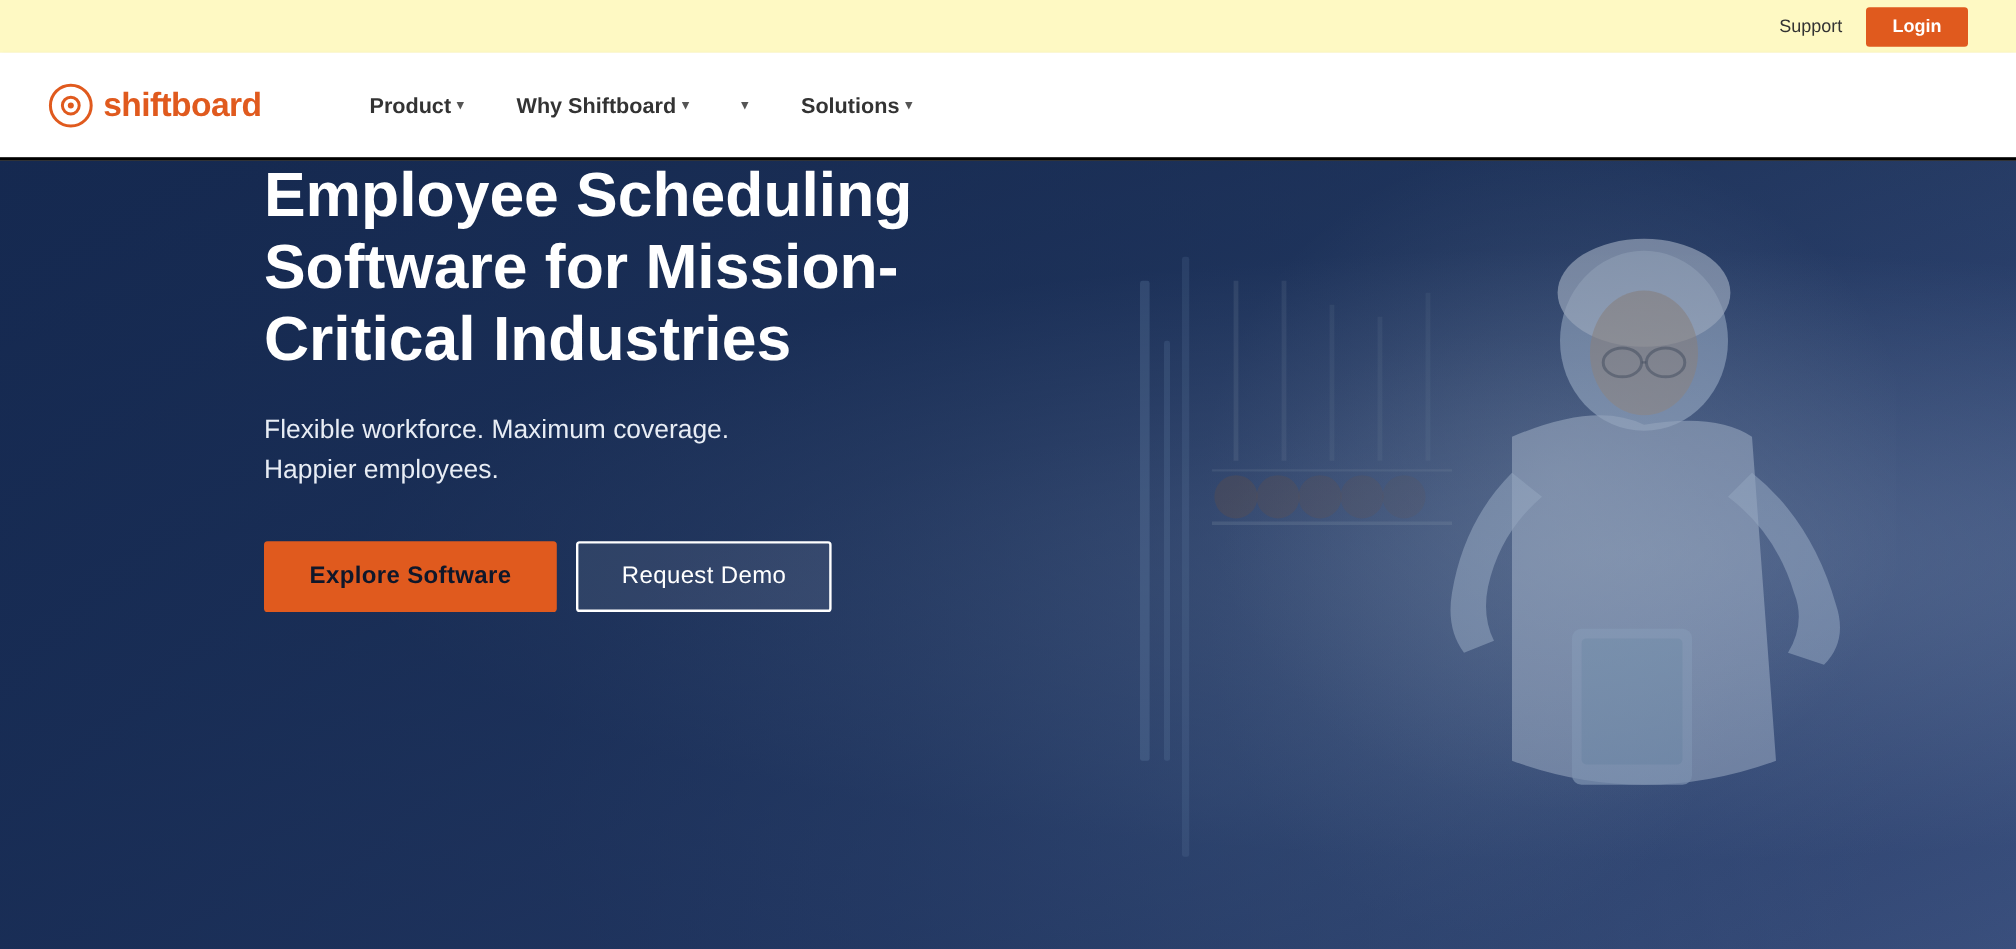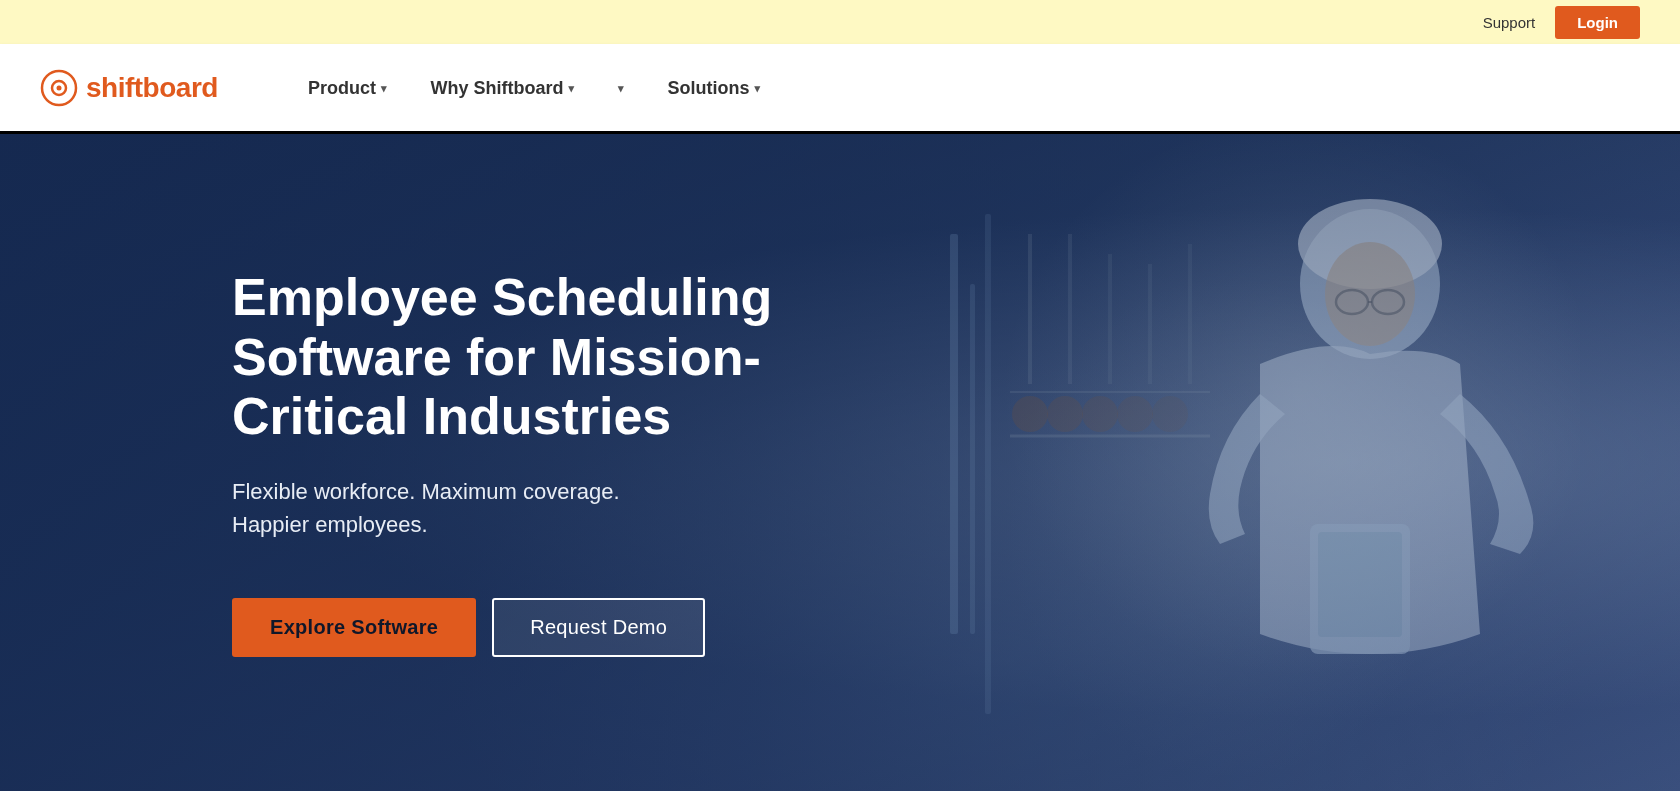--- a/index.html
+++ b/index.html
@@ -87,22 +87,21 @@
       display: inline-block;
     }
 
     
     .hero {
       position: relative;
       width: 1680px;
       height: 657px;
       overflow: hidden;
       display: flex;
-      align-items: center;
-      padding-left: 12px;
+      align-items: flex-start;
     }
     .hero-bg {
       position: absolute;
       inset: 0;
       background: linear-gradient(to right, rgba(20, 40, 80, 0.82) 0%, rgba(20, 40, 80, 0.65) 45%, rgba(20, 40, 80, 0.30) 100%);
       z-index: 1;
     }
     
     .hero-scene {
       position: absolute;
@@ -140,21 +139,21 @@
     .hero-title {
       font-size: 52px;
       font-weight: 800;
       color: #fff;
       line-height: 1.15;
       margin-bottom: 28px;
     }
     .hero-subtitle {
       font-size: 22px;
       color: #e8edf5;
-      margin-bottom: 57px;
+      margin-bottom: 44px;
       line-height: 1.5;
       font-weight: 400;
     }
     .hero-buttons {
       display: flex;
       gap: 16px;
       align-items: center;
     }
     .btn-explore {
       background: #e05a1e;

